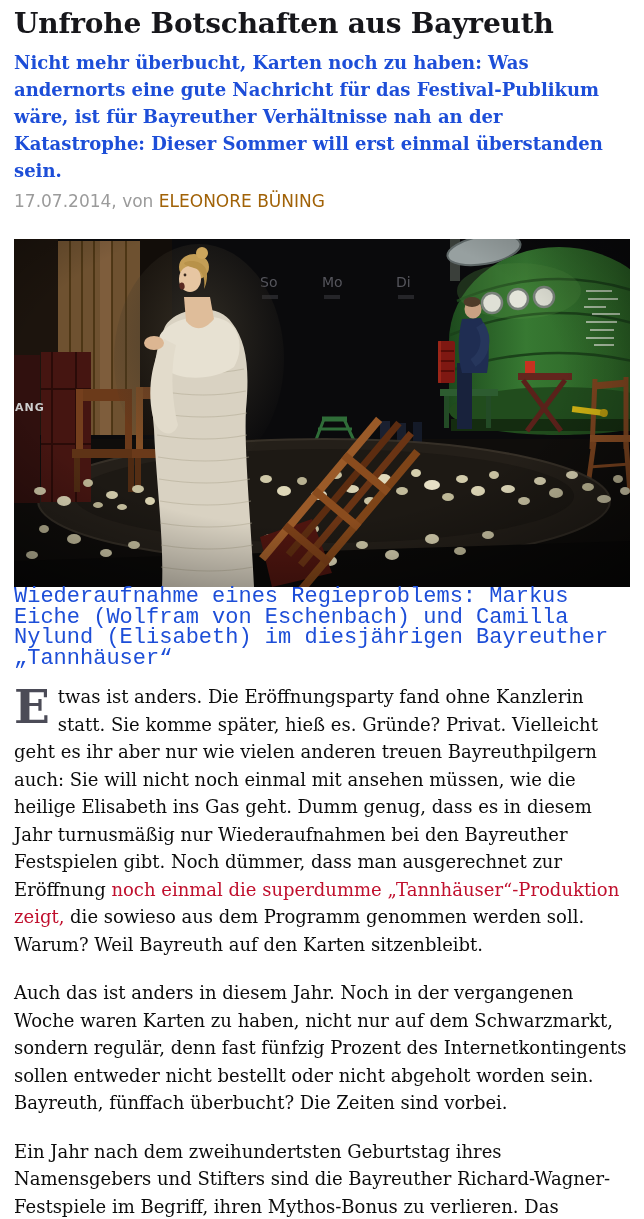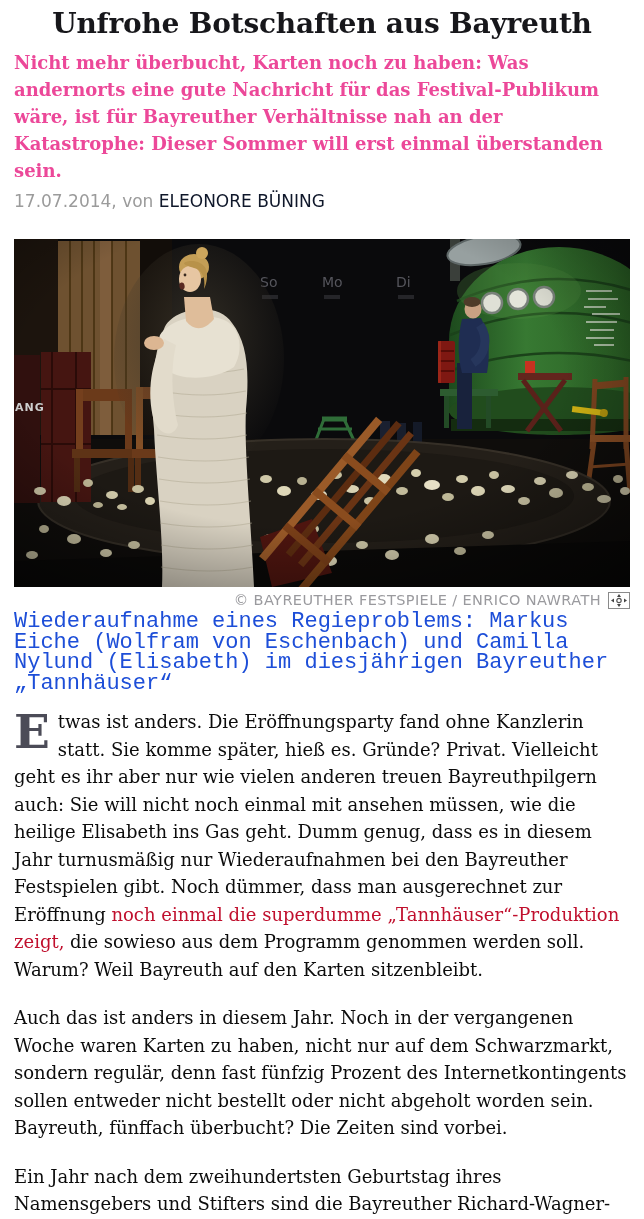--- a/index.html
+++ b/index.html
@@ -1,22 +1,22 @@
 <!DOCTYPE html>
 <html lang="de"><head>
 <meta charset="utf-8">
 <style>
   html,body{margin:0;padding:0;background:#ffffff;}
   body{width:644px;min-height:1219px;font-family:"DejaVu Serif",serif;-webkit-font-smoothing:antialiased;}
   .content{padding:8px 14px 30px 14px;}
   .kicker{font-size:17px;line-height:20px;color:#51515b;margin:2px 0 5px;}
-  h1.headline{font-size:28px;line-height:32px;color:#17171b;margin:0 12px 9px;font-weight:700;letter-spacing:-0.2px;text-align:center;}
-  .lead{font-size:18px;font-weight:700;line-height:27px;color:#ec4899;margin:0 0 7px;}
+  h1.headline{font-size:28px;line-height:32px;color:#17171b;margin:0 0 9px;font-weight:700;letter-spacing:-0.2px;}
+  .lead{font-size:18px;font-weight:700;line-height:27px;color:#1d4ed8;margin:0 0 7px;}
   .byline{font-family:"DejaVu Sans",sans-serif;font-size:17px;color:#9b9b9b;margin:0 0 28px;}
-  .byline .author{color:#0f172a;text-decoration:none;}
+  .byline .author{color:#a16207;text-decoration:none;}
   figure{margin:0;}
   .photo{width:616px;height:348px;line-height:0;overflow:hidden;background:#0f0d0b;}
   .credit-row{display:flex;justify-content:flex-end;align-items:center;gap:7px;margin:4px 0 3px;height:18px;}
   .credit{font-family:"DejaVu Sans",sans-serif;font-size:14.5px;color:#9a9a9e;letter-spacing:.4px;white-space:nowrap;}
   .expand-btn{display:inline-flex;cursor:pointer;}
   figcaption{font-family:Liberation Mono, monospace;font-size:22px;line-height:20.5px;color:#1d4ed8;}
   .body{margin-top:14px;}
   .body p{font-size:18px;line-height:27.5px;color:#0c0c0c;margin:0 0 21px;}
   .dropcap{float:left;font-size:47px;line-height:41px;padding:3px 8px 0 0;color:#4b4b57;font-weight:700;font-family:"DejaVu Serif",serif;}
   .inline-link{color:#c00f2d;text-decoration:none;}
@@ -247,33 +247,20 @@
           <ellipse cx="176" cy="40" rx="11" ry="13" fill="#e7c6a2"></ellipse>
           <path d="M170,24 C176,20 188,22 192,30 C194,36 193,44 190,50 C192,38 187,30 180,29 C174,27 170,26 170,24 Z" fill="#b8924a"></path>
           <circle cx="171" cy="36" r="1.4" fill="#3a2a20"></circle>
           <ellipse cx="168" cy="47" rx="2.6" ry="3.6" fill="#5a2a22" transform="rotate(-10 168 47)"></ellipse>
         </g>
 
         <rect width="616" height="348" fill="url(#vig)"></rect>
       </svg>
     </div>
 
-    <div class="credit-row">
-      <span class="credit">© BAYREUTHER FESTSPIELE / ENRICO NAWRATH</span>
-      <span class="expand-btn">
-        <svg width="22" height="17" viewBox="0 0 22 17" xmlns="http://www.w3.org/2000/svg">
-          <rect x="0.5" y="0.5" width="21" height="16" fill="#ffffff" stroke="#8a8a8a"></rect>
-          <circle cx="11" cy="8.5" r="2.2" fill="none" stroke="#555555" stroke-width="1.2"></circle>
-          <polygon points="11,2 9,5 13,5" fill="#444444"></polygon>
-          <polygon points="11,15 9,12 13,12" fill="#444444"></polygon>
-          <polygon points="3,8.5 6,6.5 6,10.5" fill="#444444"></polygon>
-          <polygon points="19,8.5 16,6.5 16,10.5" fill="#444444"></polygon>
-        </svg>
-      </span>
-    </div>
 
     <figcaption>Wiederaufnahme eines Regieproblems: Markus Eiche (Wolfram von Eschenbach) und Camilla Nylund (Elisabeth) im diesjährigen Bayreuther „Tannhäuser“</figcaption>
   </figure>
 
   <div class="body">
     <p><span class="dropcap">E</span><span>twas ist anders. Die Eröffnungsparty fand ohne Kanzlerin statt. Sie komme später, hieß es. Gründe? Privat. Vielleicht geht es ihr aber nur wie vielen anderen treuen Bayreuthpilgern auch: Sie will nicht noch einmal mit ansehen müssen, wie die heilige Elisabeth ins Gas geht. Dumm genug, dass es in diesem Jahr turnusmäßig nur Wiederaufnahmen bei den Bayreuther Festspielen gibt. Noch dümmer, dass man ausgerechnet zur Eröffnung </span><a class="inline-link" href="#">noch einmal die superdumme „Tannhäuser“-Produktion zeigt,</a><span> die sowieso aus dem Programm genommen werden soll. Warum? Weil Bayreuth auf den Karten sitzenbleibt.</span></p>
     <p>Auch das ist anders in diesem Jahr. Noch in der vergangenen Woche waren Karten zu haben, nicht nur auf dem Schwarzmarkt, sondern regulär, denn fast fünfzig Prozent des Internetkontingents sollen entweder nicht bestellt oder nicht abgeholt worden sein. Bayreuth, fünffach überbucht? Die Zeiten sind vorbei.</p>
     <p>Ein Jahr nach dem zweihundertsten Geburtstag ihres Namensgebers und Stifters sind die Bayreuther Richard-Wagner-Festspiele im Begriff, ihren Mythos-Bonus zu verlieren. Das Publikum strömt nicht mehr um jeden Preis. Die neuen Zeiten haben sich lange angekündigt, teils sogar schwarz auf weiß. Niemand, vor allem niemand aus dem Stiftungsrat, kann sagen, er habe das nicht mitbekommen.</p>
   </div>
 

